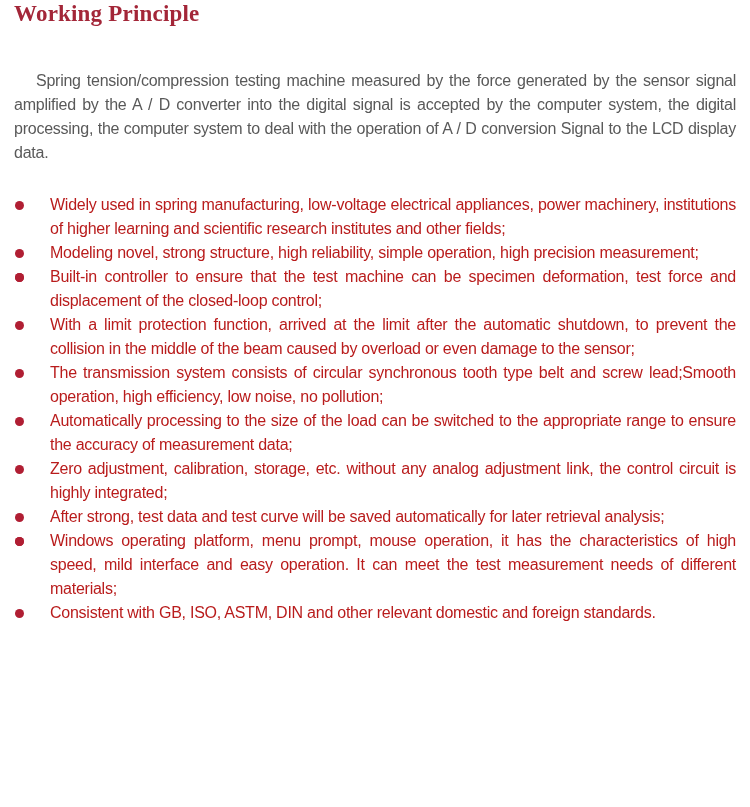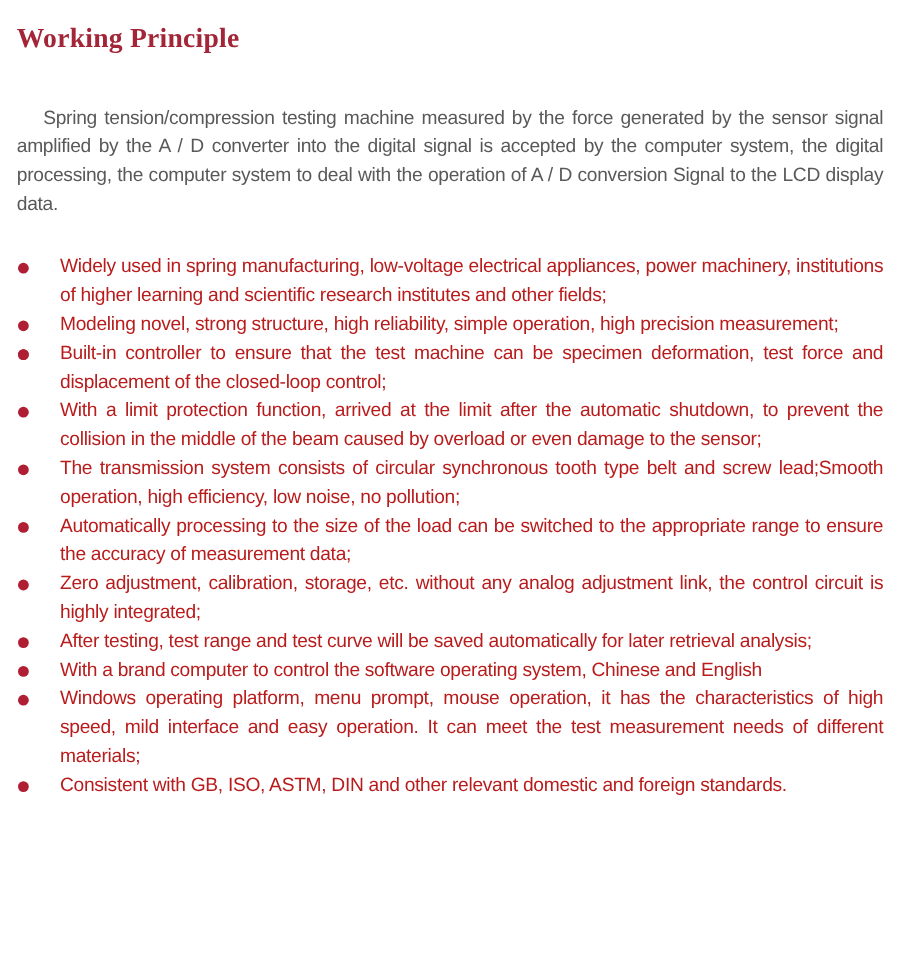--- a/index.html
+++ b/index.html
@@ -23,21 +23,21 @@
   }
   h1.section-heading {
     font-family: "Liberation Serif", serif;
     font-weight: bold;
     font-size: 23px;
     line-height: 28px;
     color: #a32638;
     margin: 0;
     letter-spacing: 0.2px;
   }
-  #wp-heading { margin-top: 18px; }
+  #wp-heading { }
   #ft-heading { margin-top: 41px; }
   .intro-paragraph {
     margin: 41px 0 0 0;
     font-size: 16px;
     line-height: 24px;
     letter-spacing: -0.25px;
     text-align: justify;
     text-indent: 22px;
     color: #595959;
   }
@@ -102,25 +102,24 @@
     <li>
       <span class="bullet"></span>
       <span>Automatically processing to the size of the load can be switched to the appropriate range to ensure the accuracy of measurement data;</span>
     </li>
     <li>
       <span class="bullet"></span>
       <span>Zero adjustment, calibration, storage, etc. without any analog adjustment link, the control circuit is highly integrated;</span>
     </li>
     <li>
       <span class="bullet"></span>
-      <span>After testing, test range and test curve will be saved automatically for later retrieval analysis;</span>
+      <span>After strong, test data and test curve will be saved automatically for later retrieval analysis;</span>
     </li>
     <li>
       <span class="bullet"></span>
-      <span>With a brand computer to control the software operating system, Chinese and English</span>
     </li>
     <li>
       <span class="bullet"></span>
       <span>Windows operating platform, menu prompt, mouse operation, it has the characteristics of high speed, mild interface and easy operation. It can meet the test measurement needs of different materials;</span>
     </li>
     <li>
       <span class="bullet"></span>
       <span>Consistent with GB, ISO, ASTM, DIN and other relevant domestic and foreign standards.</span>
     </li>
   </ul>

